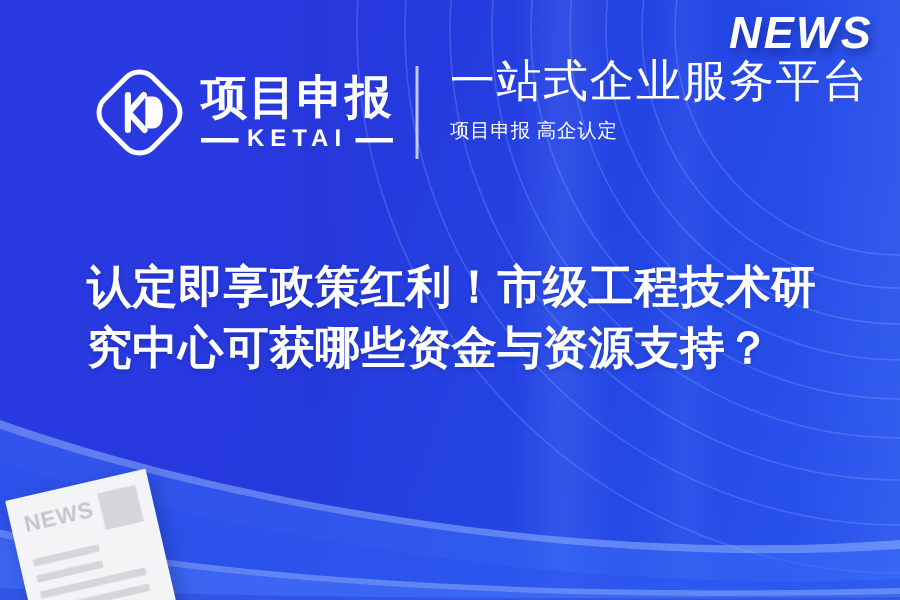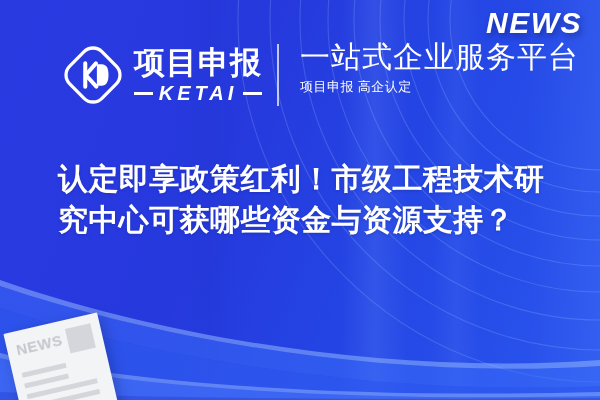--- a/index.html
+++ b/index.html
@@ -112,27 +112,26 @@
     width: 100%;
   }
   .logo-en-row .dash {
     height: 3px;
     background: #ffffff;
     flex: 1 1 auto;
     min-width: 12px;
   }
   .logo-en {
     color: #ffffff;
-    font-size: 20px;
+    font-size: 16px;
     font-weight: 800;
     letter-spacing: 4px;
     line-height: 1;
     padding: 0 6px;
     white-space: nowrap;
-    font-style: italic;
   }
   .divider {
     position: absolute;
     left: 277px;
     top: 44px;
     width: 1.5px;
     height: 62px;
     background: rgba(255,255,255,0.72);
   }
   .tagline-block {
@@ -140,38 +139,38 @@
     left: 300px;
     top: 40px;
   }
   .tagline-main {
     color: #ffffff;
     font-size: 30px;
     font-weight: 400;
     letter-spacing: 1px;
     line-height: 1.15;
     white-space: nowrap;
-    font-family: Liberation Serif, serif;
+    font-family: Liberation Mono, monospace;
   }
   .tagline-sub {
     margin-top: 5px;
     color: #ffffff;
     font-size: 13px;
     font-weight: 400;
     letter-spacing: 0.5px;
     line-height: 1.15;
     white-space: nowrap;
     font-family: "Liberation Serif", "DejaVu Serif", serif;
   }
 
   
   .headline {
     position: absolute;
     left: 58px;
-    top: 158px;
+    top: 171px;
     width: 510px;
     color: #ffffff;
     font-size: 30px;
     font-weight: 700;
     line-height: 1.38;
     letter-spacing: 0.4px;
     text-shadow: 0 1px 3px rgba(10,25,95,0.25);
   }
 
   

